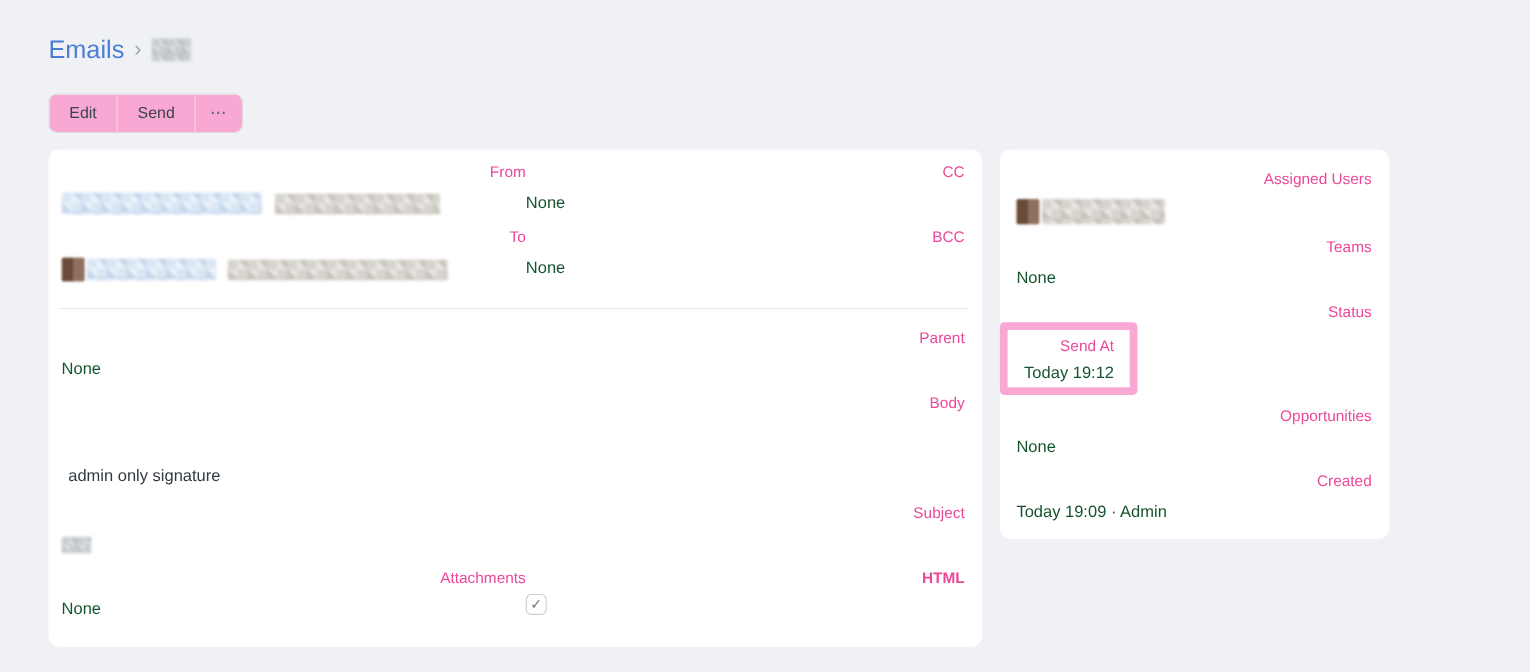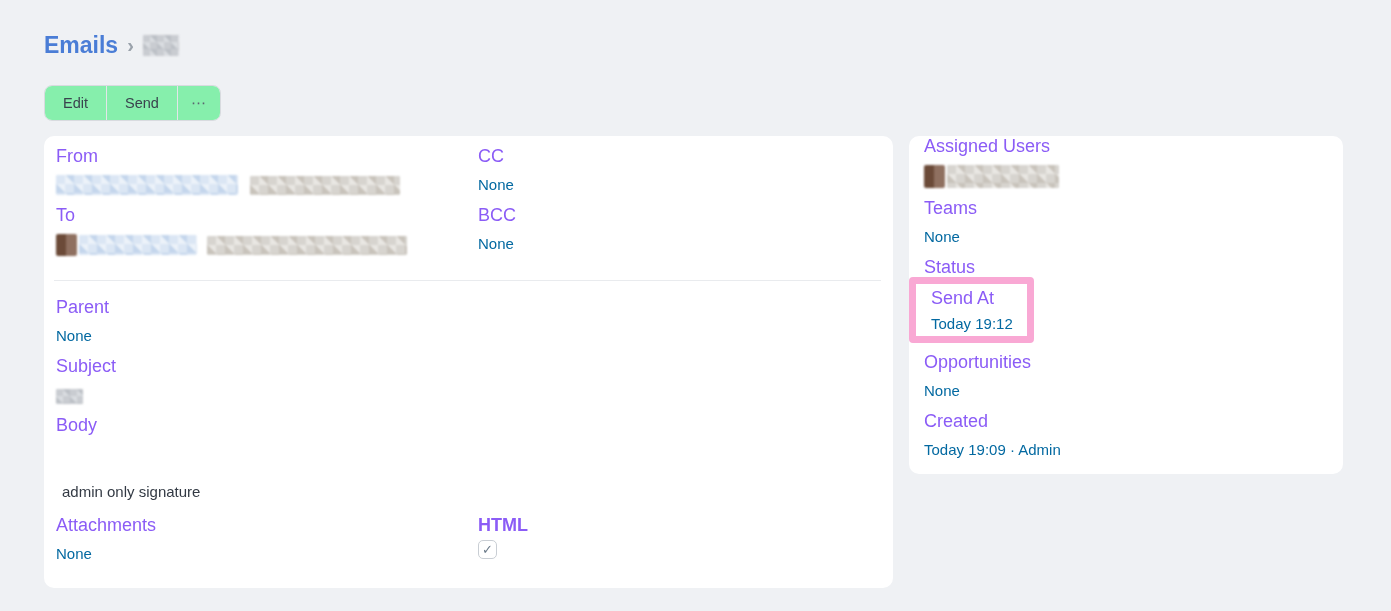--- a/index.html
+++ b/index.html
@@ -6,48 +6,48 @@
   html,body { width:1391px; height:611px; }
   body {
     font-family:"Liberation Sans", sans-serif;
     background:#eff1f4;
     color:#333a44;
     overflow:hidden;
   }
   .content { padding:30px 48px 0 44px; }
 
   
-  .breadcrumb { font-size:23px; line-height:31px; margin-bottom:24px; display:flex; align-items:center;font-weight:bold; }
+  .breadcrumb { font-size:23px; line-height:31px; margin-bottom:24px; display:flex; align-items:center; }
   .crumb-link { color:#4a7dd6; text-decoration:none; cursor:pointer; }
   .crumb-sep { color:#9aa2ab; margin:0 9px; font-size:20px; }
 
   
   .btn-group {
     display:inline-flex; background:#fff; border:1px solid #d8dbdf;
     border-radius:8px; overflow:hidden; margin-bottom:15px;
   }
   .btn {
     font-family:"Liberation Sans", sans-serif;
-    background:#86efac; border:none; border-right:1px solid #e3e6e9;
+    background:#f9a8d4; border:none; border-right:1px solid #e3e6e9;
     padding:8px 18px; font-size:14.5px; color:#3a434e; cursor:pointer; line-height:18px;
   }
   .btn:last-child { border-right:none; }
   .btn-more { padding:8px 13px; font-size:15px; color:#5a636e; letter-spacing:1px; }
 
   
   .cards { display:flex; gap:16px; align-items:flex-start; }
   .card { background:#fff; border-radius:10px; }
   .card-main { width:849px; padding:10px 16px 12px 12px; }
-  .card-side { width:434px; padding:0 16px 12px 15px; }
+  .card-side { width:354px; padding:16px 16px 12px 15px; }
 
   .grid2 { display:grid; grid-template-columns:422px 1fr; }
 
   .field { margin-bottom:10px; }
-  .f-label { font-size:18px; line-height:20px; color:#8b5cf6; margin-bottom:9px; }
-  .f-value { font-size:15px; line-height:20px; color:#0369a1; }
+  .f-label { font-size:14px; line-height:20px; color:#ec4899; margin-bottom:9px;text-align:right; }
+  .f-value { font-size:15px; line-height:20px; color:#14532d; }
   .f-value.link-ish { display:flex; align-items:center; gap:12px; }
 
   .divider { border-top:1px solid #e9ebee; margin:14px -4px 16px -2px; }
 
   .body-spacer { height:38px; }
   .body-text { font-size:15px; line-height:20px; color:#333a44; padding-left:6px; margin-bottom:13px; }
 
   
   .checkbox {
     width:19px; height:19px; border:1px solid #c9ced4; border-radius:5px;
@@ -147,31 +147,31 @@
         </div>
       </div>
 
       <div class="divider"></div>
 
       <div class="field" style="margin-top:2px;">
         <div class="f-label">Parent</div>
         <div class="f-value">None</div>
       </div>
 
-      <div class="field">
-        <div class="f-label">Subject</div>
-        <div class="f-value">
-          <span class="px px-gray" style="width:27px;height:15px;"></span>
-        </div>
-      </div>
-
       <div class="field" style="margin-bottom:0;">
         <div class="f-label">Body</div>
         <div class="body-spacer"></div>
         <div class="body-text">admin only signature</div>
+      </div>
+
+      <div class="field">
+        <div class="f-label">Subject</div>
+        <div class="f-value">
+          <span class="px px-gray" style="width:27px;height:15px;"></span>
+        </div>
       </div>
 
       <div class="grid2">
         <div class="field" style="margin-bottom:12px;">
           <div class="f-label">Attachments</div>
           <div class="f-value">None</div>
         </div>
         <div class="field" style="margin-bottom:0;">
           <div class="f-label" style="margin-bottom:5px;font-weight:bold;">HTML</div>
           <div class="checkbox">

